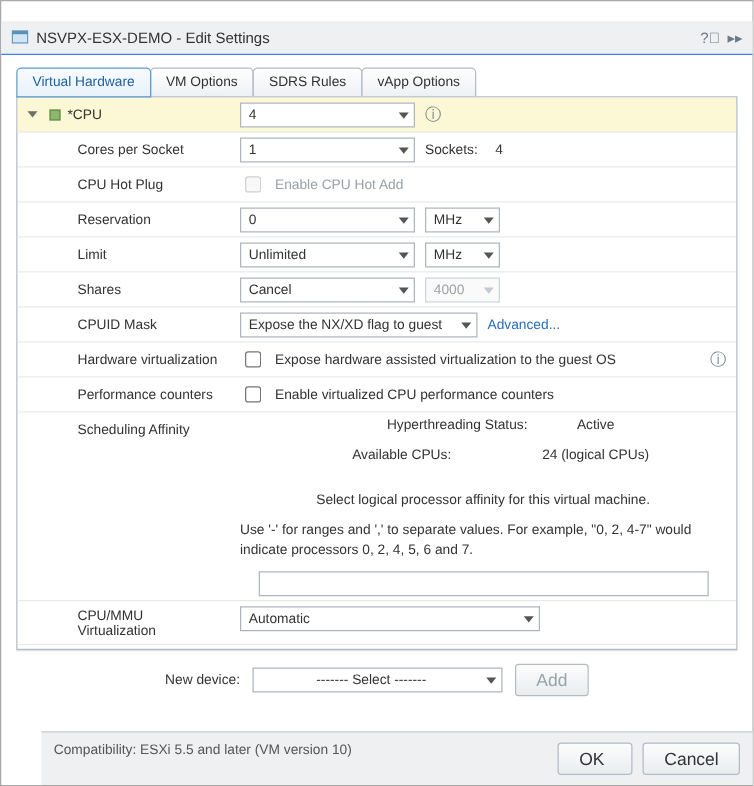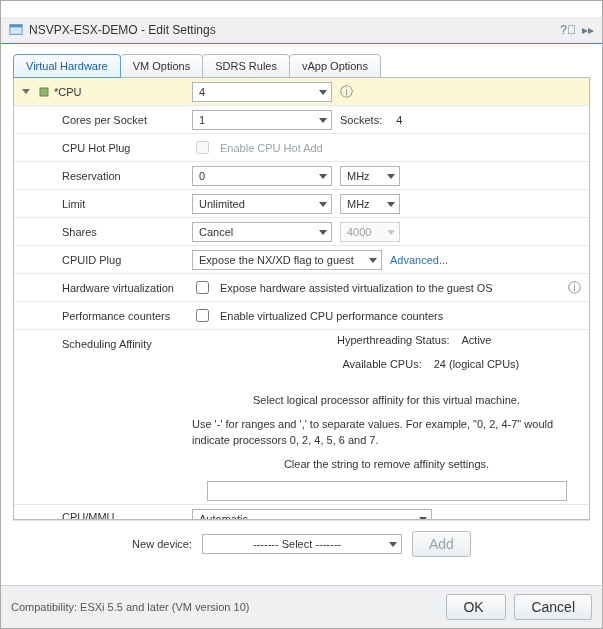--- a/index.html
+++ b/index.html
@@ -28,25 +28,25 @@
   .select-w60  { width:60px; }
   .select-w200 { width:190px; }
   .select-w-auto { width:200px; }
   .info-icon { font-size:13px; color:#7b8591; }
   .disabled-text { color:#9aa2a9; }
   .chk { width:13px; height:13px; }
   .link { color:#2a6fb5; cursor:pointer; }
   .textinput { border:1px solid #aeb6bd; height:20px; width:360px; padding:2px 4px; }
   .affinity-block { flex-direction:column; align-items:flex-start; gap:6px; padding-top:6px; padding-bottom:8px; line-height:1.45;}
   .affinity-pair { display:flex; gap:12px; margin-left:28px;}
-  .affinity-label { width:140px;text-align:right; }
+  .affinity-label { width:140px; }
   .new-device { display:flex; align-items:center; justify-content:center; gap:10px; border-top:1px solid #dbe0e5; padding:10px 0 4px; }
   .btn { background:linear-gradient(#fcfcfc,#e9edf0); border:1px solid #b3bcc5; border-radius:3px; padding:4px 16px; font-size:14px; cursor:pointer; }
   .btn.disabled { color:#9aa2a9; cursor:default; }
-  .footer { background:#eef0f2; border-top:1px solid #c8cfd6; padding:8px 10px; display:flex; align-items:center; }
+  .footer { background:#eef0f2; border-top:1px solid #c8cfd6; padding:8px 10px; display:flex; align-items:flex-start;margin-left:32px; }
   .footer .compat { flex:1; color:#555; }
   .footer .btn { min-width:60px; margin-left:8px; }
   .shares-num { background:#fafafa; border:1px solid #d0d5da; height:20px; width:60px; display:flex; align-items:center; padding:0 16px 0 6px; color:#9aa2a9; position:relative;}
   .shares-num::after{ content:""; position:absolute; right:4px; top:7px; width:0;height:0;border-left:4px solid transparent;border-right:4px solid transparent;border-top:5px solid #c3c9ce; }
   .devsel { width:200px; text-align:center; justify-content:center;}
 </style>
 </head>
 <body>
 
 <div class="dialog">
@@ -137,21 +137,21 @@
           <div class="select-like select-w140">
               <span>Cancel</span>
             </div>
           <div class="shares-num">
               <span>4000</span>
             </div>
         </div>
       </div>
 
       <div class="row">
-        <div class="labelcol" style="padding-left:48px;">CPUID Plug</div>
+        <div class="labelcol" style="padding-left:48px;">CPUID Mask</div>
         <div class="ctrlcol">
           <div class="select-like select-w200">
               <span>Expose the NX/XD flag to guest</span>
             </div>
           <span class="link">Advanced...</span>
         </div>
       </div>
 
       <div class="row">
         <div class="labelcol" style="padding-left:48px;">Hardware virtualization</div>
@@ -177,21 +177,20 @@
             <span class="affinity-label">Hyperthreading Status:</span>
             <span>Active</span>
           </div>
           <div class="affinity-pair">
             <span class="affinity-label">Available CPUs:</span>
             <span>24 (logical CPUs)</span>
           </div>
           <div style="height:4px;"></div>
           <div>Select logical processor affinity for this virtual machine.</div>
           <div>Use '-' for ranges and ',' to separate values. For example,  "0, 2, 4-7" would indicate processors 0, 2, 4, 5, 6 and 7.</div>
-          <div>Clear the string to remove affinity settings.</div>
           <input class="textinput" type="text" style="">
         </div>
       </div>
 
       <div class="row" style="align-items:flex-start;">
         <div class="labelcol" style="padding-left:48px; padding-top:6px; white-space:pre-line;">CPU/MMU
 Virtualization</div>
         <div class="ctrlcol" style="align-items:flex-start; gap:8px; padding-top:4px; padding-bottom:6px;">
           <div class="select-like select-w-auto" style="width:240px;">
               <span>Automatic</span>

